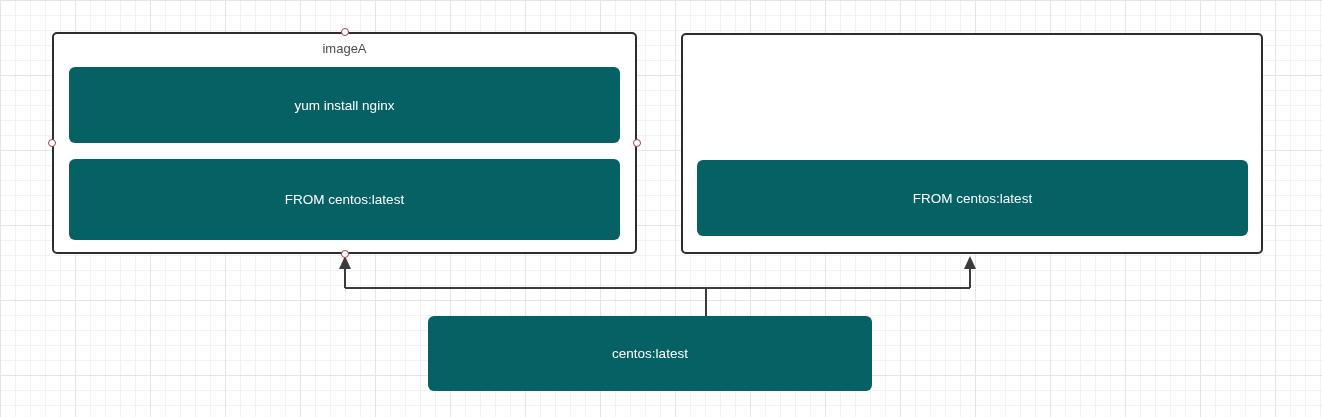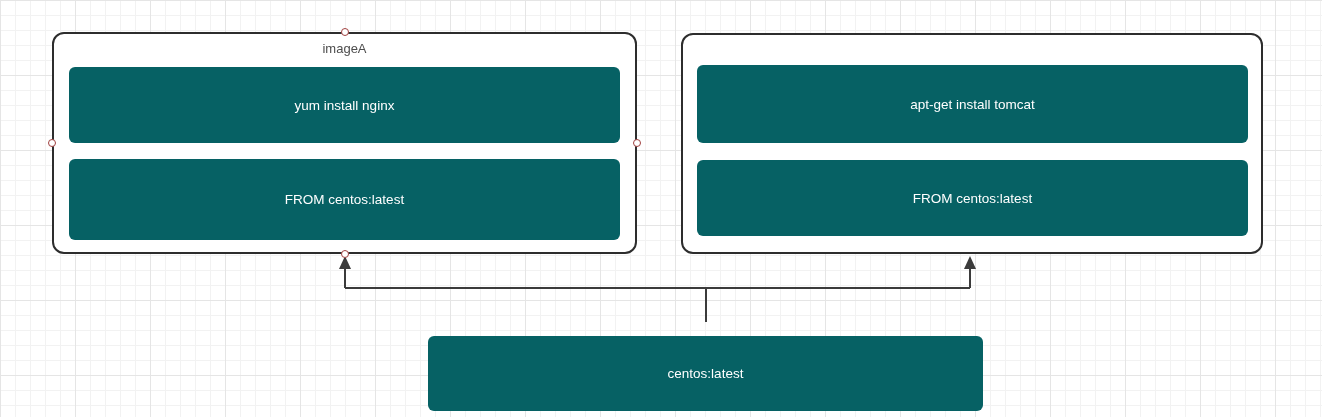--- a/index.html
+++ b/index.html
@@ -14,21 +14,21 @@
       linear-gradient(to right, #e5e5e5 1px, transparent 1px),
       linear-gradient(to bottom, #e5e5e5 1px, transparent 1px),
       linear-gradient(to right, #f2f2f2 1px, transparent 1px),
       linear-gradient(to bottom, #f2f2f2 1px, transparent 1px);
     background-size: 75px 75px, 75px 75px, 15px 15px, 15px 15px;
   }
   .container-box {
     position: absolute;
     background: #ffffff;
     border: 2px solid #2d2d2d;
-    border-radius: 12px;
+    border-radius: 5px;
     box-sizing: border-box;
     padding-left: 24px;
   }
   .container-label {
     position: absolute;
     top: 7px;
     left: 0;
     width: 100%;
     text-align: center;
     font-size: 13px;
@@ -44,21 +44,21 @@
     align-items: center;
     justify-content: center;
     text-align: center;
   }
   #image-a { left: 52px; top: 32px; width: 585px; height: 222px; }
   #image-a .node-0 { left: 15px; top: 33px;  width: 551px; height: 76px; }
   #image-a .node-1 { left: 15px; top: 125px; width: 551px; height: 81px; }
   #image-b { left: 681px; top: 33px; width: 582px; height: 221px; }
   #image-b .node-0 { left: 14px; top: 30px;  width: 551px; height: 78px; }
   #image-b .node-1 { left: 14px; top: 125px; width: 551px; height: 76px; }
-  #base-node { left: 428px; top: 336px; width: 555px; height: 75px; }
+  #base-node { left: 428px; top: 316px; width: 444px; height: 75px; }
   .handle {
     position: absolute;
     width: 8px;
     height: 8px;
     background: #ffffff;
     border: 1.5px solid #a0403f;
     border-radius: 50%;
     box-sizing: border-box;
     transform: translate(-50%, -50%);
     z-index: 5;
@@ -96,20 +96,19 @@
     <div class="layer-node node-0">yum install nginx</div>
     <div class="layer-node node-1">FROM centos:latest</div>
   </div>
 
   <div class="handle" style="left:345px; top:32px;"></div>
   <div class="handle" style="left:52px;  top:143px;"></div>
   <div class="handle" style="left:637px; top:143px;"></div>
   <div class="handle" style="left:345px; top:254px;"></div>
 
   <div class="container-box" id="image-b">
-    <div class="layer-node node-0">apt-get install tomcat</div>
     <div class="layer-node node-1">FROM centos:latest</div>
   </div>
 
   <div class="layer-node" id="base-node">centos:latest</div>
 
 
 </div>
 
 </body></html>

